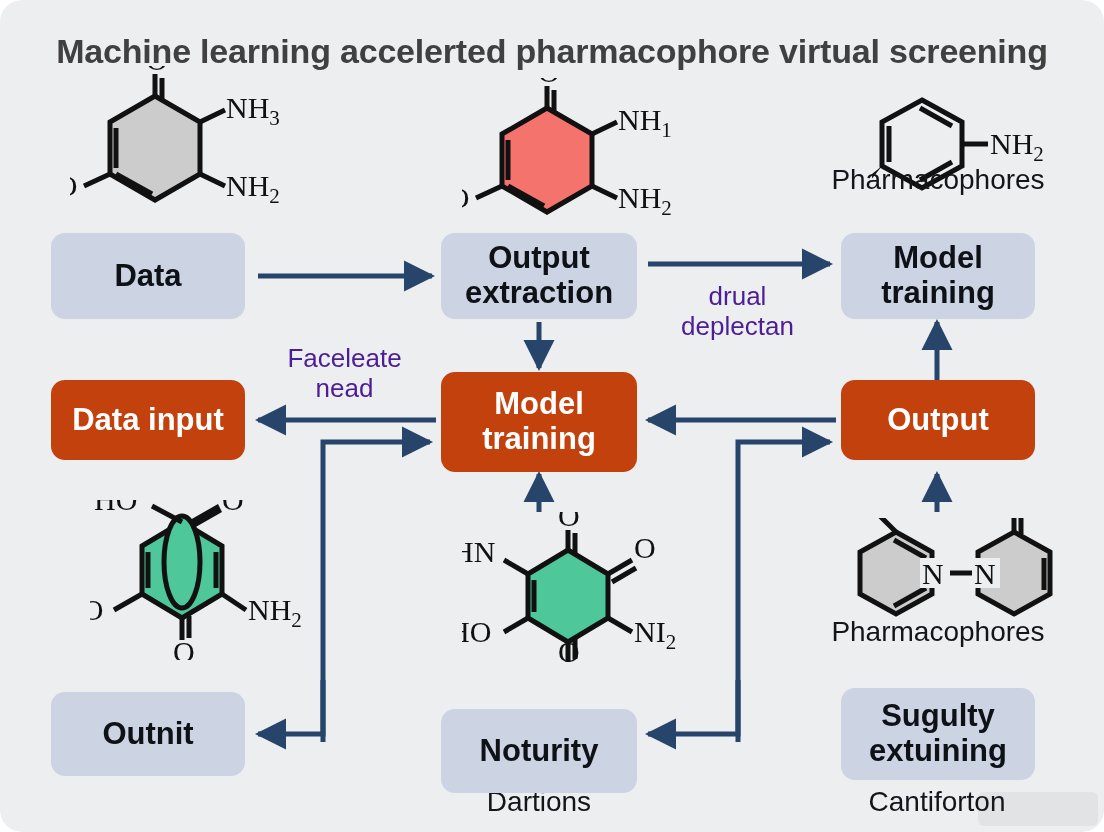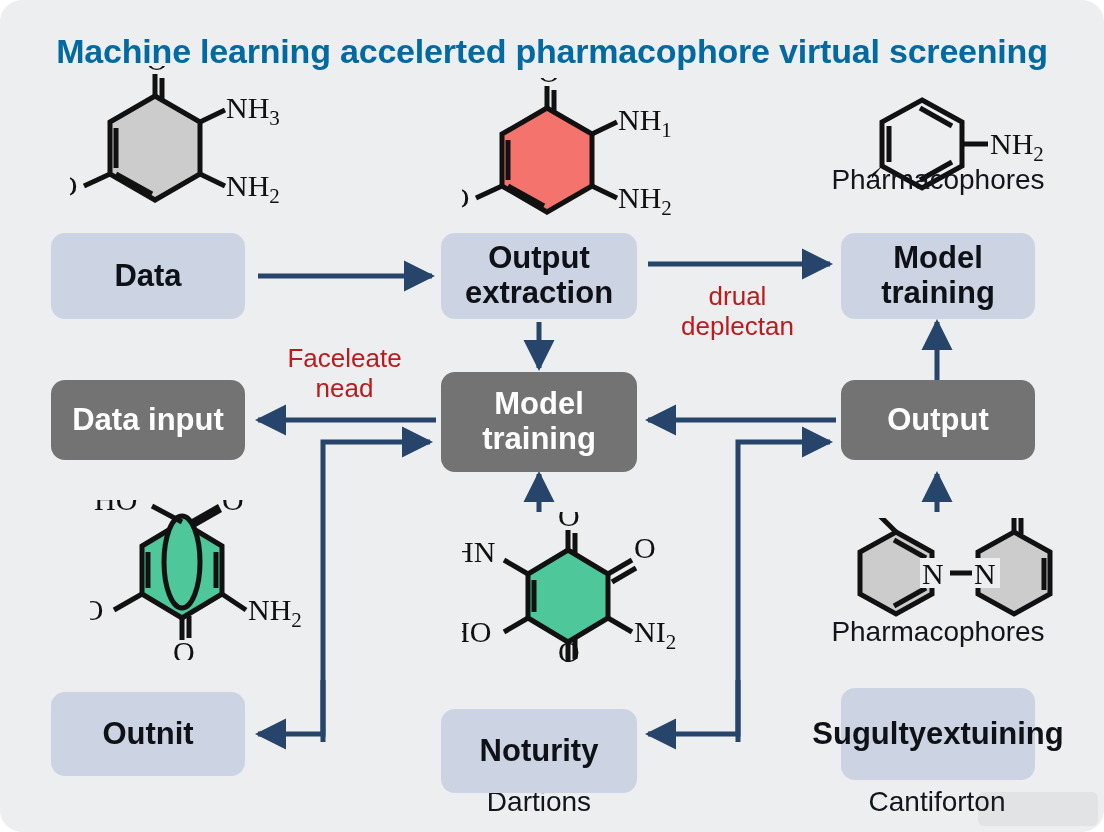--- a/index.html
+++ b/index.html
@@ -13,41 +13,41 @@
     position:relative;
     width:1104px;height:832px;
     background:#eceef0;
     border-radius:22px;
     overflow:hidden;
   }
   #svglayer{position:absolute;left:0;top:0;width:1104px;height:832px;}
   .title{
     position:absolute;left:0;top:32px;width:1104px;
     text-align:center;
-    font-size:34px;font-weight:bold;color:#0369a1;
+    font-size:34px;font-weight:bold;color:#404040;
     letter-spacing:-0.2px;
   }
   
   .node{
     position:absolute;
     display:flex;align-items:center;justify-content:center;
     text-align:center;
     border-radius:14px;
     font-weight:bold;
     line-height:1.12;
     box-sizing:border-box;
   }
   .node.light{background:#ccd3e3;color:#0e1116;}
-  .node.dark{background:#737373;color:#ffffff;text-align:center;}
+  .node.dark{background:#c2410c;color:#ffffff;text-align:center;}
   .node .l1{display:block;}
   
   .edgelabel{
     position:absolute;
     text-align:center;
-    font-size:26px;color:#b91c1c;
+    font-size:26px;color:#4c1d95;
     line-height:1.15;
     white-space:pre-line;
   }
   
   .caption{
     position:absolute;
     text-align:center;
     font-size:28px;color:#12161b;
     white-space:nowrap;
   }
@@ -249,19 +249,19 @@
   </div>
 
   <div class="node light" style="left:51px;top:692px;width:194px;height:84px;font-size:31px;">
     <span class="l1">Outnit</span>
   </div>
 
   <div class="node light" style="left:441px;top:692px;width:196px;height:84px;font-size:31px;margin-top:17px;">
     <span class="l1">Noturity</span>
   </div>
 
-  <div class="node light" style="left:841px;top:688px;width:194px;height:92px;font-size:31px;flex-direction:row;">
+  <div class="node light" style="left:841px;top:688px;width:194px;height:92px;font-size:31px;flex-direction:column;">
     <span class="l1">Sugulty</span>
     <span class="l1">extuining</span>
   </div>
 
   <div class="watermark"></div>
 </div>
 
 </body></html>

